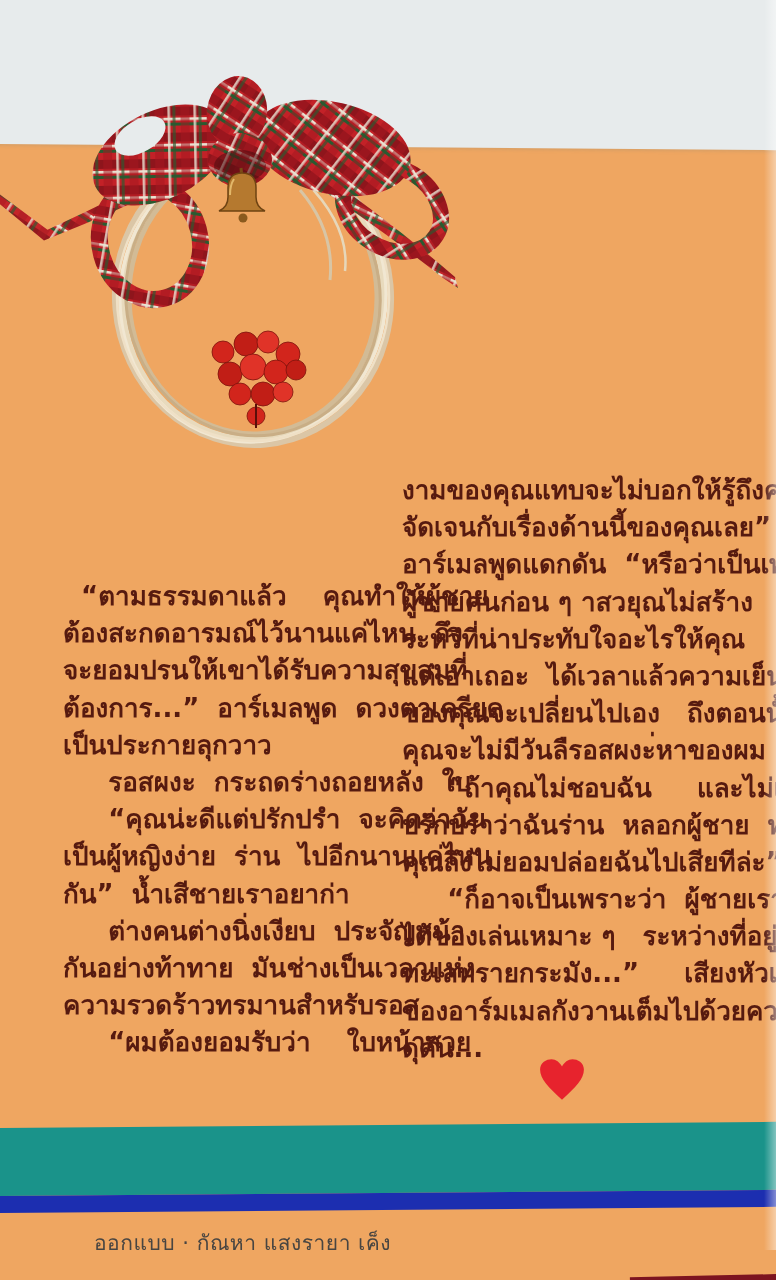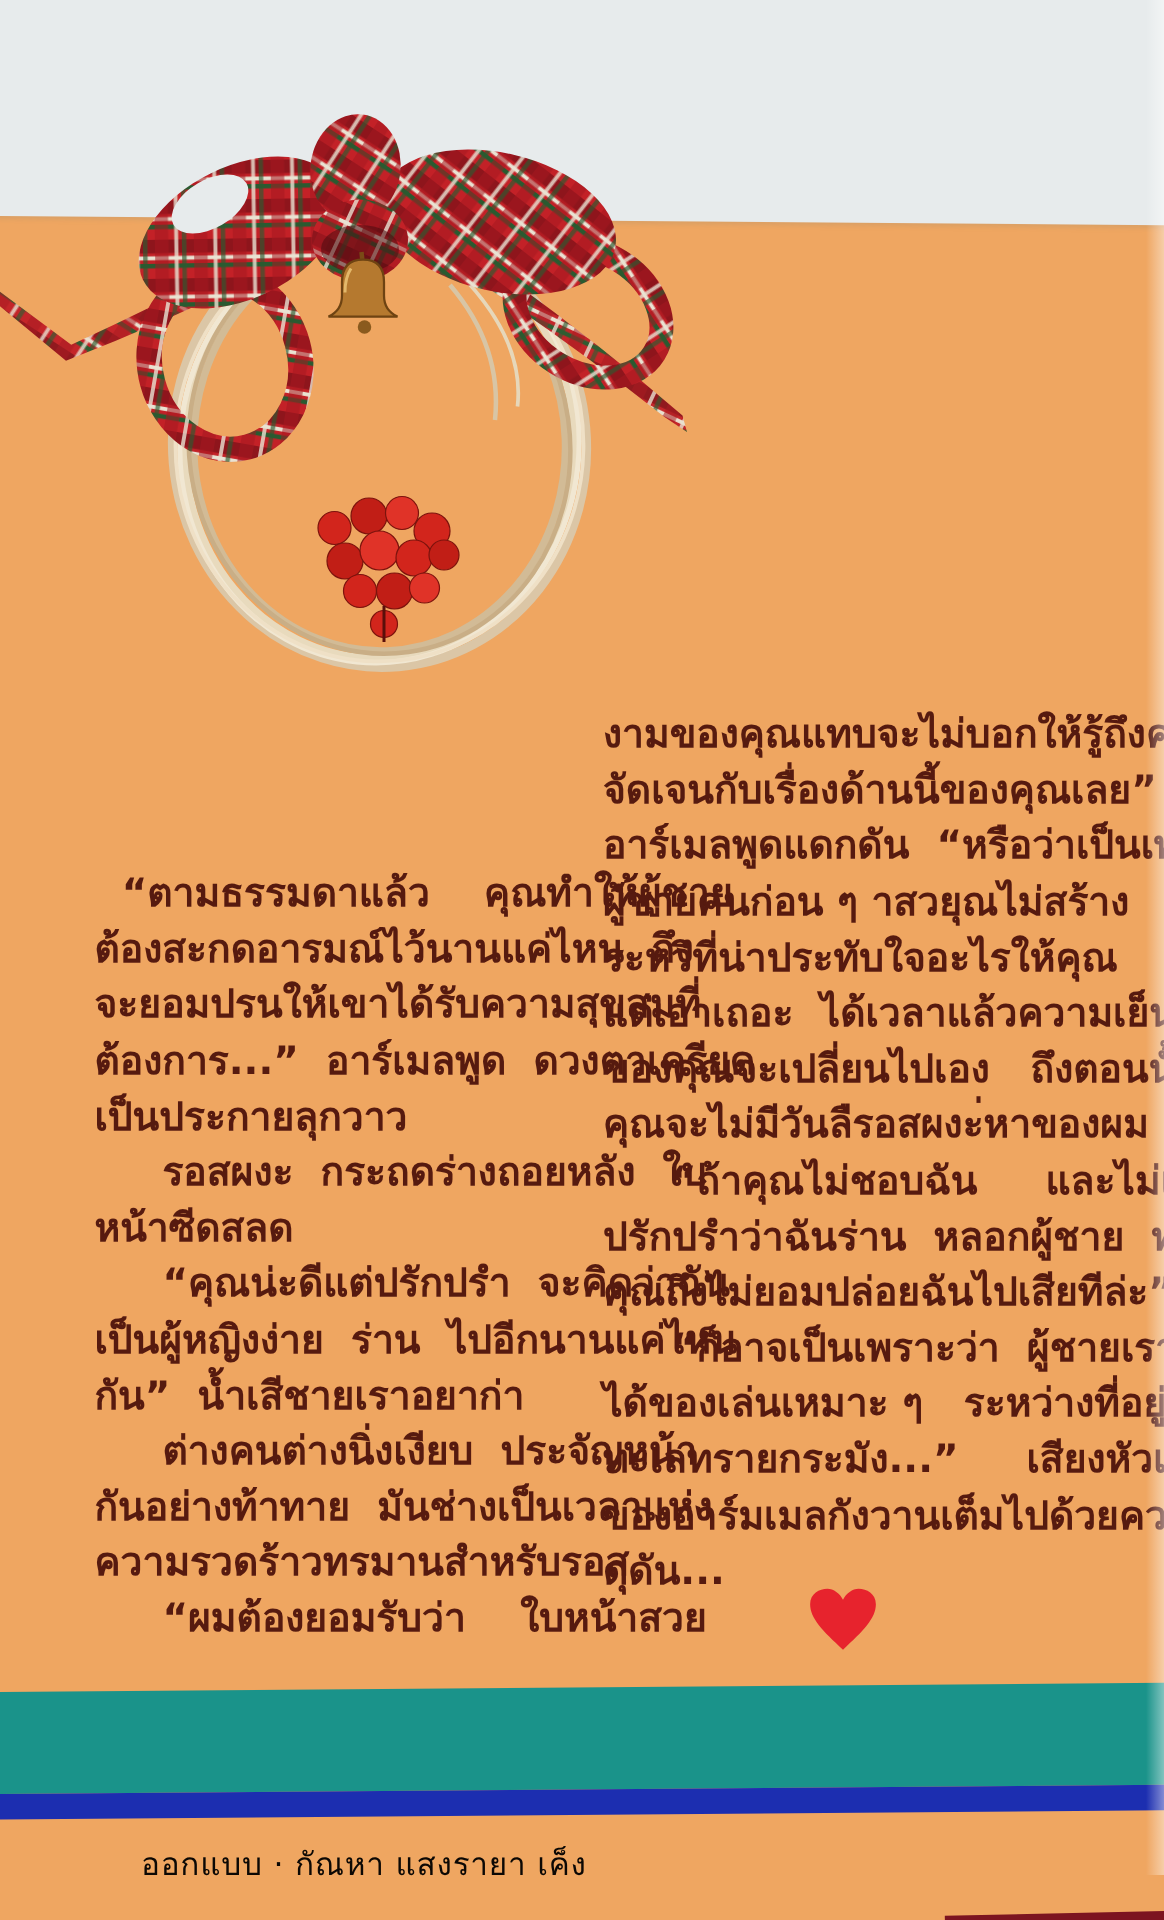--- a/index.html
+++ b/index.html
@@ -31,21 +31,21 @@
   .tline{ white-space:pre; height:37.2px; line-height:37.2px; overflow:visible; }
   .heart{ position:absolute; left:538px; top:1058px; }
   .bands{
     position:absolute; left:-8px; top:1128px; width:795px;
     transform:rotate(-0.45deg); transform-origin:left center;
   }
   .teal-band{ width:100%; height:68px; background:#1a938a; }
   .blue-stripe{ width:100%; height:17px; background:#1c2eb0; }
   .credit{
     position:absolute; left:94px; top:1226px;
-    font-size:21px; letter-spacing:0.5px; color:#000000; opacity:0.95;
+    font-size:21px; letter-spacing:0.5px; color:#404040; opacity:0.95;
     white-space:pre;
   }
 </style>
 </head>
 <body>
 
 <div class="cover">
 
   <div class="top-strip"></div>
 
@@ -110,21 +110,20 @@
     </g>
   </svg>
 
   <div class="col col-left">
       <div class="tline">  “ตามธรรมดาแล้ว    คุณทำให้ผู้ชาย</div>
       <div class="tline">ต้องสะกดอารมณ์ไว้นานแค่ไหน  ถึง</div>
       <div class="tline">จะยอมปรนให้เขาได้รับความสุขสมที่</div>
       <div class="tline">ต้องการ...”  อาร์เมลพูด  ดวงตาเครียด</div>
       <div class="tline">เป็นประกายลุกวาว</div>
       <div class="tline">     รอสผงะ  กระถดร่างถอยหลัง  ใบ</div>
-      <div class="tline">หน้าซีดสลด</div>
       <div class="tline">     “คุณน่ะดีแต่ปรักปรำ  จะคิดว่าฉัน</div>
       <div class="tline">เป็นผู้หญิงง่าย  ร่าน  ไปอีกนานแค่ไหน</div>
       <div class="tline">กัน”  น้ำเสีชายเราอยาก่า</div>
       <div class="tline">     ต่างคนต่างนิ่งเงียบ  ประจัญหน้า</div>
       <div class="tline">กันอย่างท้าทาย  มันช่างเป็นเวลาแห่ง</div>
       <div class="tline">ความรวดร้าวทรมานสำหรับรอส</div>
       <div class="tline">     “ผมต้องยอมรับว่า    ใบหน้าสวย</div>
     </div>
   <div class="col col-right">
       <div class="tline">งามของคุณแทบจะไม่บอกให้รู้ถึงความ</div>

